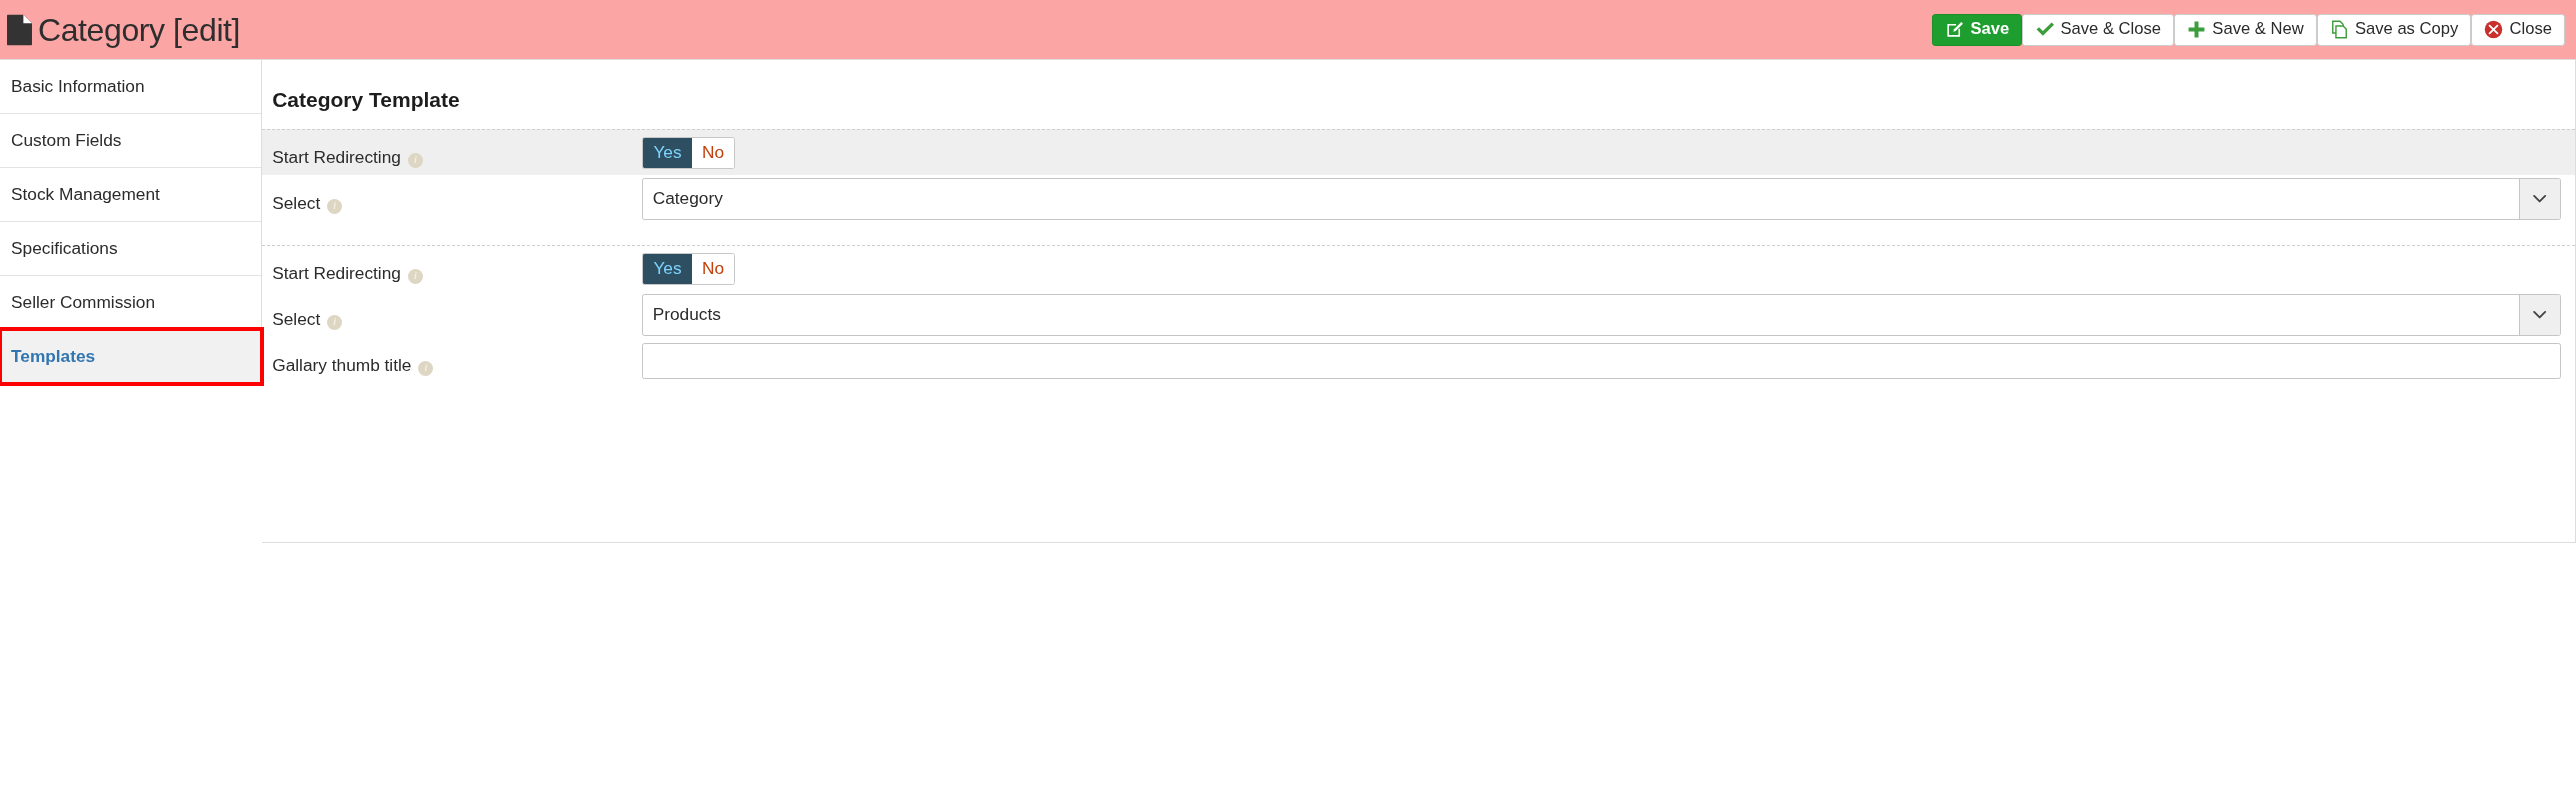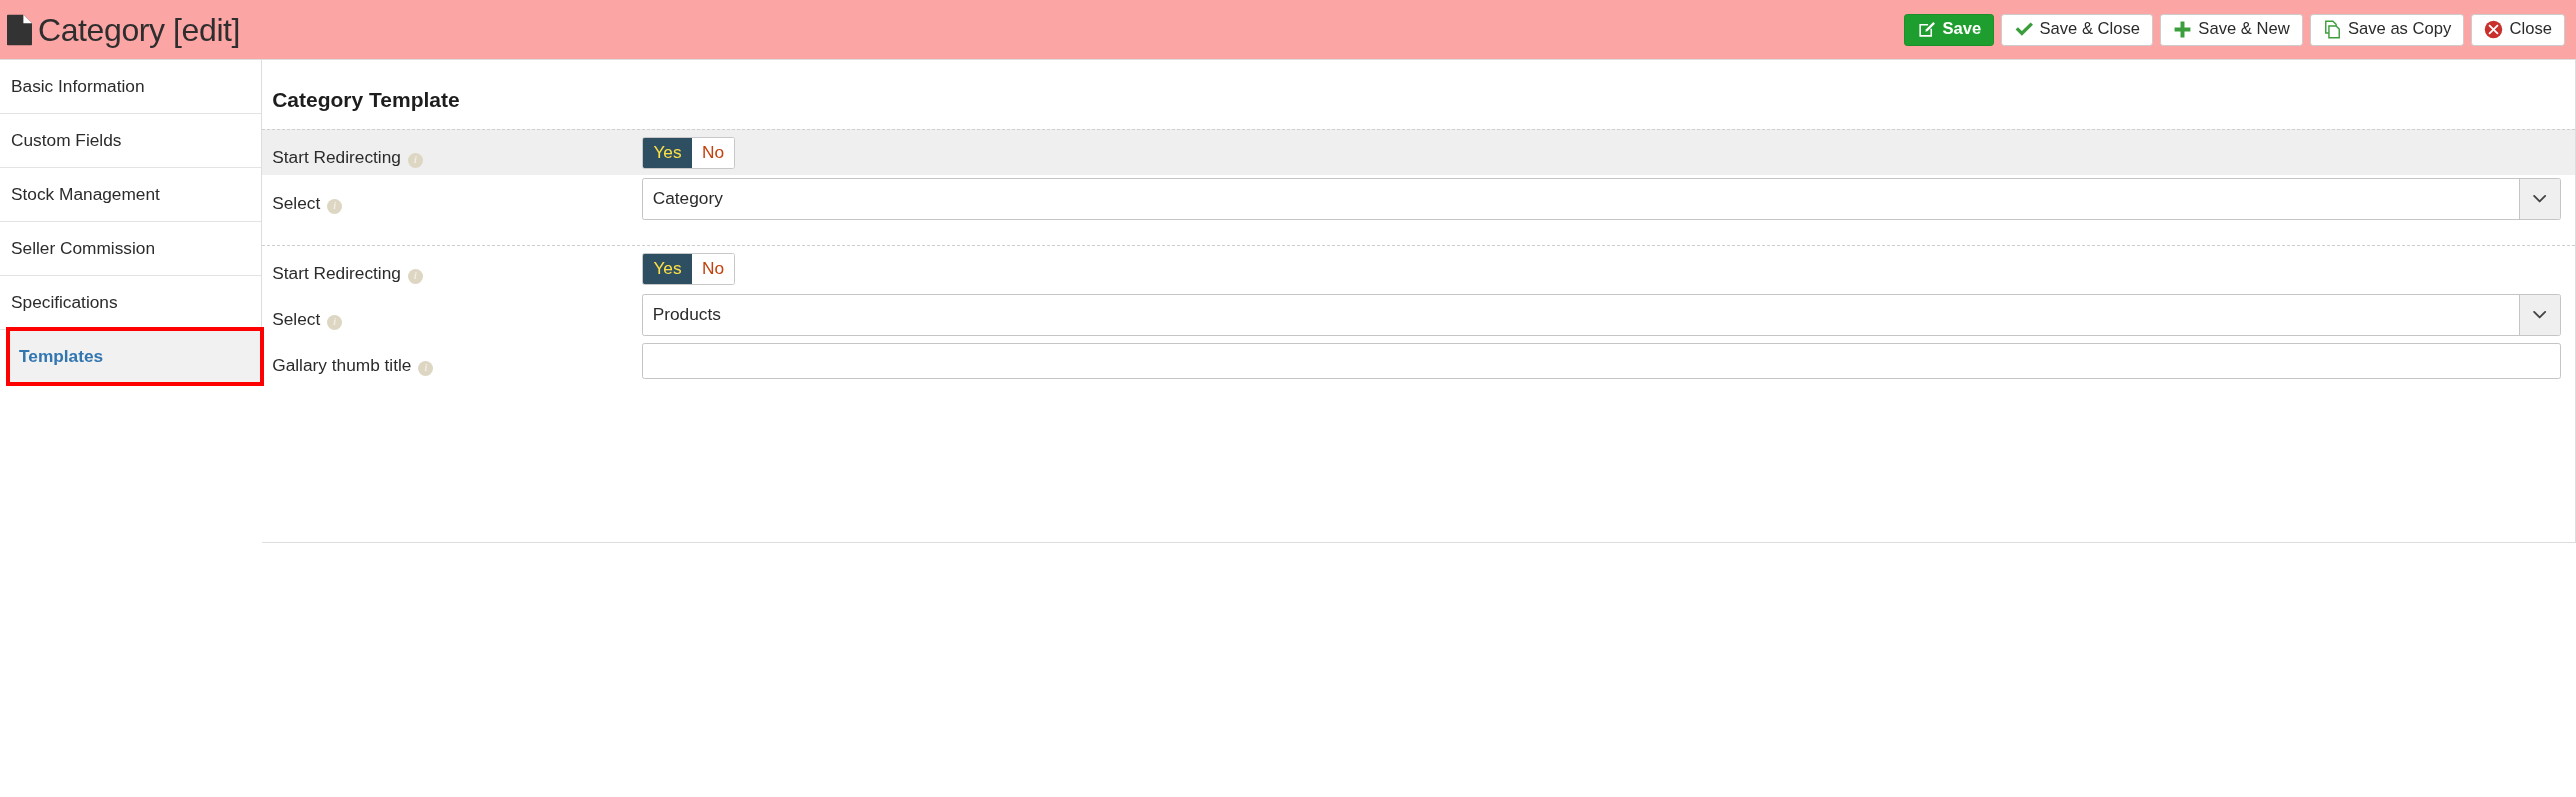--- a/index.html
+++ b/index.html
@@ -28,21 +28,21 @@
   .doc-icon svg { display: block; }
   .page-title {
     font-size: 32px;
     font-weight: 400;
     line-height: 1;
     color: #2e2e2e;
     letter-spacing: -0.4px;
     white-space: nowrap;
   }
 
-  .toolbar { display: flex; align-items: center; gap: 7px; }
+  .toolbar { display: flex; align-items: center; }
   .tbtn {
     display: inline-flex;
     align-items: center;
     gap: 6.3px;
     height: 32px;
     padding: 0 12px;
     border: 0.8px solid #cccccc;
     border-radius: 3.2px;
     background: #ffffff;
     font-size: 16.6px;
@@ -78,21 +78,20 @@
     border-bottom: 0.8px solid #e3e3e3;
     font-size: 17.3px;
     color: #2b2b2b;
     cursor: pointer;
     background: #ffffff;
   }
   .side-item.active {
     background: #f1f1f1;
     color: #3276b1;
     font-weight: 700;
-    margin-left: 8px;
   }
   .side-item.annotated::after {
     content: "";
     position: absolute;
     left: -2.4px;
     top: -3.2px;
     right: -3.2px;
     bottom: -3.2px;
     border: 4px solid #ff0000;
     pointer-events: none;
@@ -167,21 +166,21 @@
     height: 30px;
     padding: 0 10.2px;
     display: inline-flex;
     align-items: center;
     justify-content: center;
     font-size: 17.3px;
     color: #c2410c;
     background: #ffffff;
     cursor: pointer;
   }
-  .toggle .opt.on { background: #2e4f61; color: #fde047; }
+  .toggle .opt.on { background: #2e4f61; color: #7dd3fc; }
 
   
   .select-box {
     display: flex;
     width: 100%;
     height: 42px;
     border: 0.8px solid #c5c5c5;
     border-radius: 2.4px;
     background: #ffffff;
     overflow: hidden;
@@ -291,24 +290,24 @@
     <div class="side-item">
       <span>Basic Information</span>
     </div>
     <div class="side-item">
       <span>Custom Fields</span>
     </div>
     <div class="side-item">
       <span>Stock Management</span>
     </div>
     <div class="side-item">
+      <span>Specifications</span>
+    </div>
+    <div class="side-item">
       <span>Seller Commission</span>
-    </div>
-    <div class="side-item">
-      <span>Specifications</span>
     </div>
     <div class="side-item active annotated">
       <span>Templates</span>
     </div>
   </nav>
 
   <section class="content">
 
     <h2 class="section-title">Category Template</h2>
 

